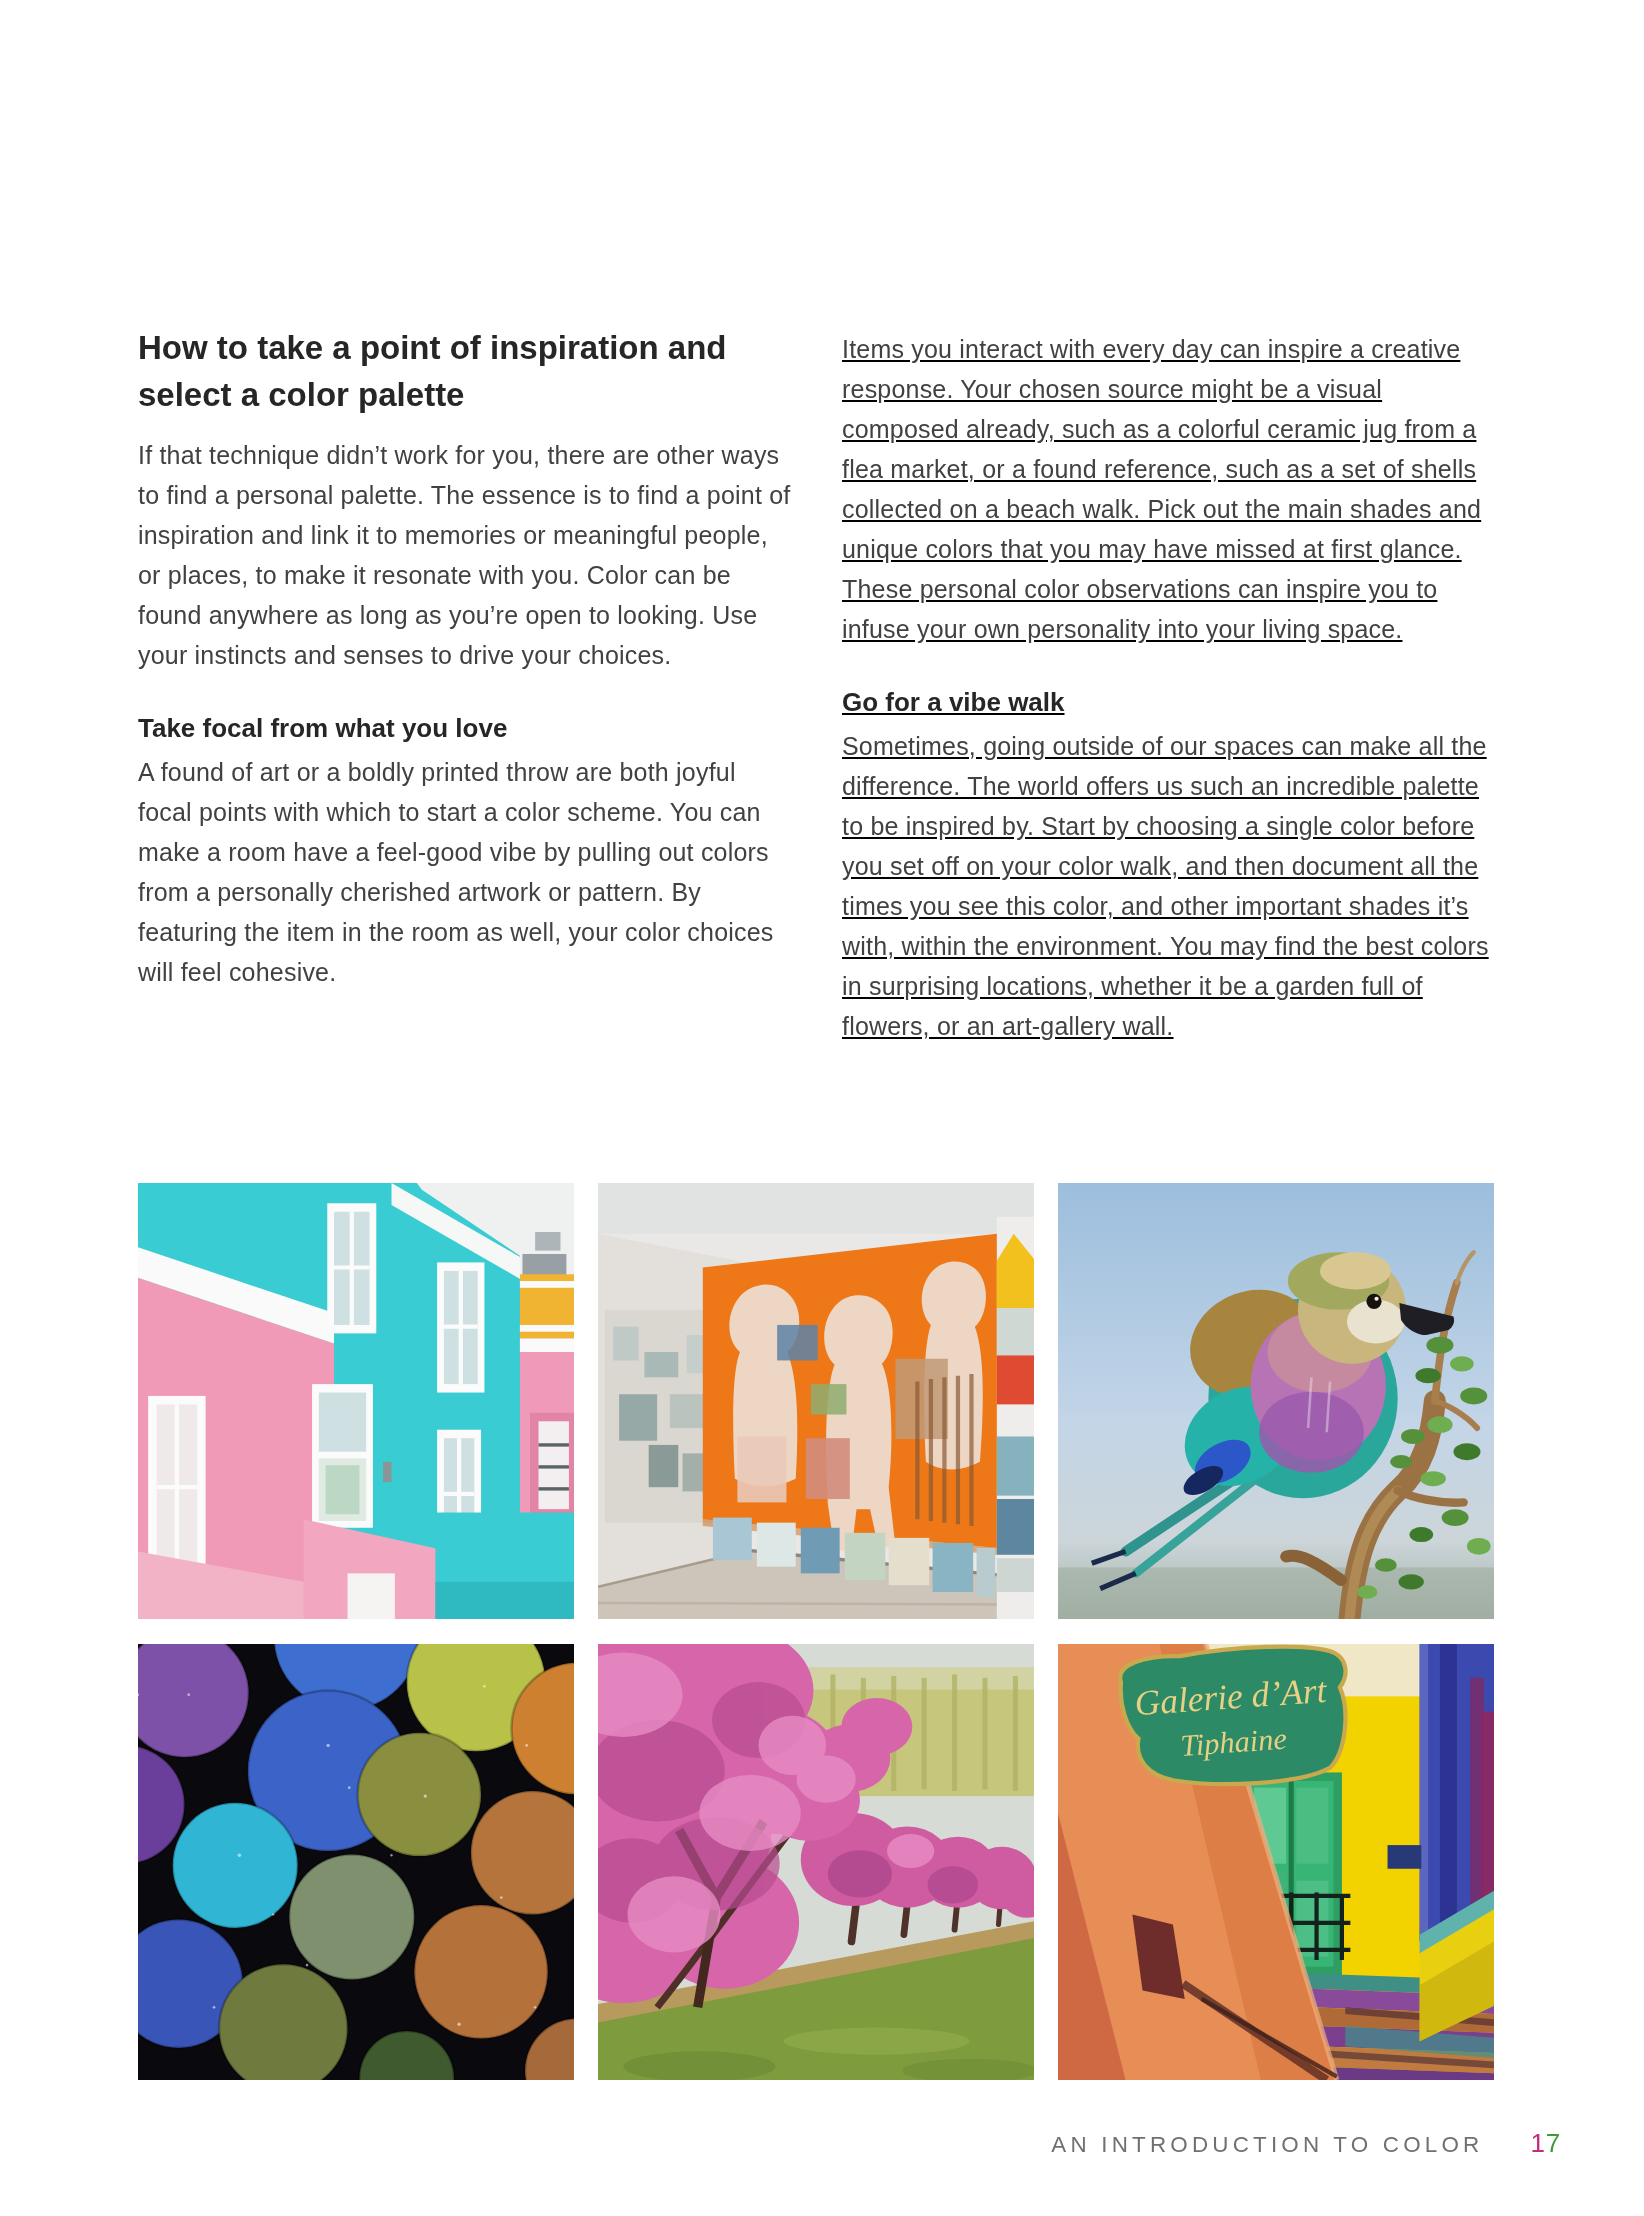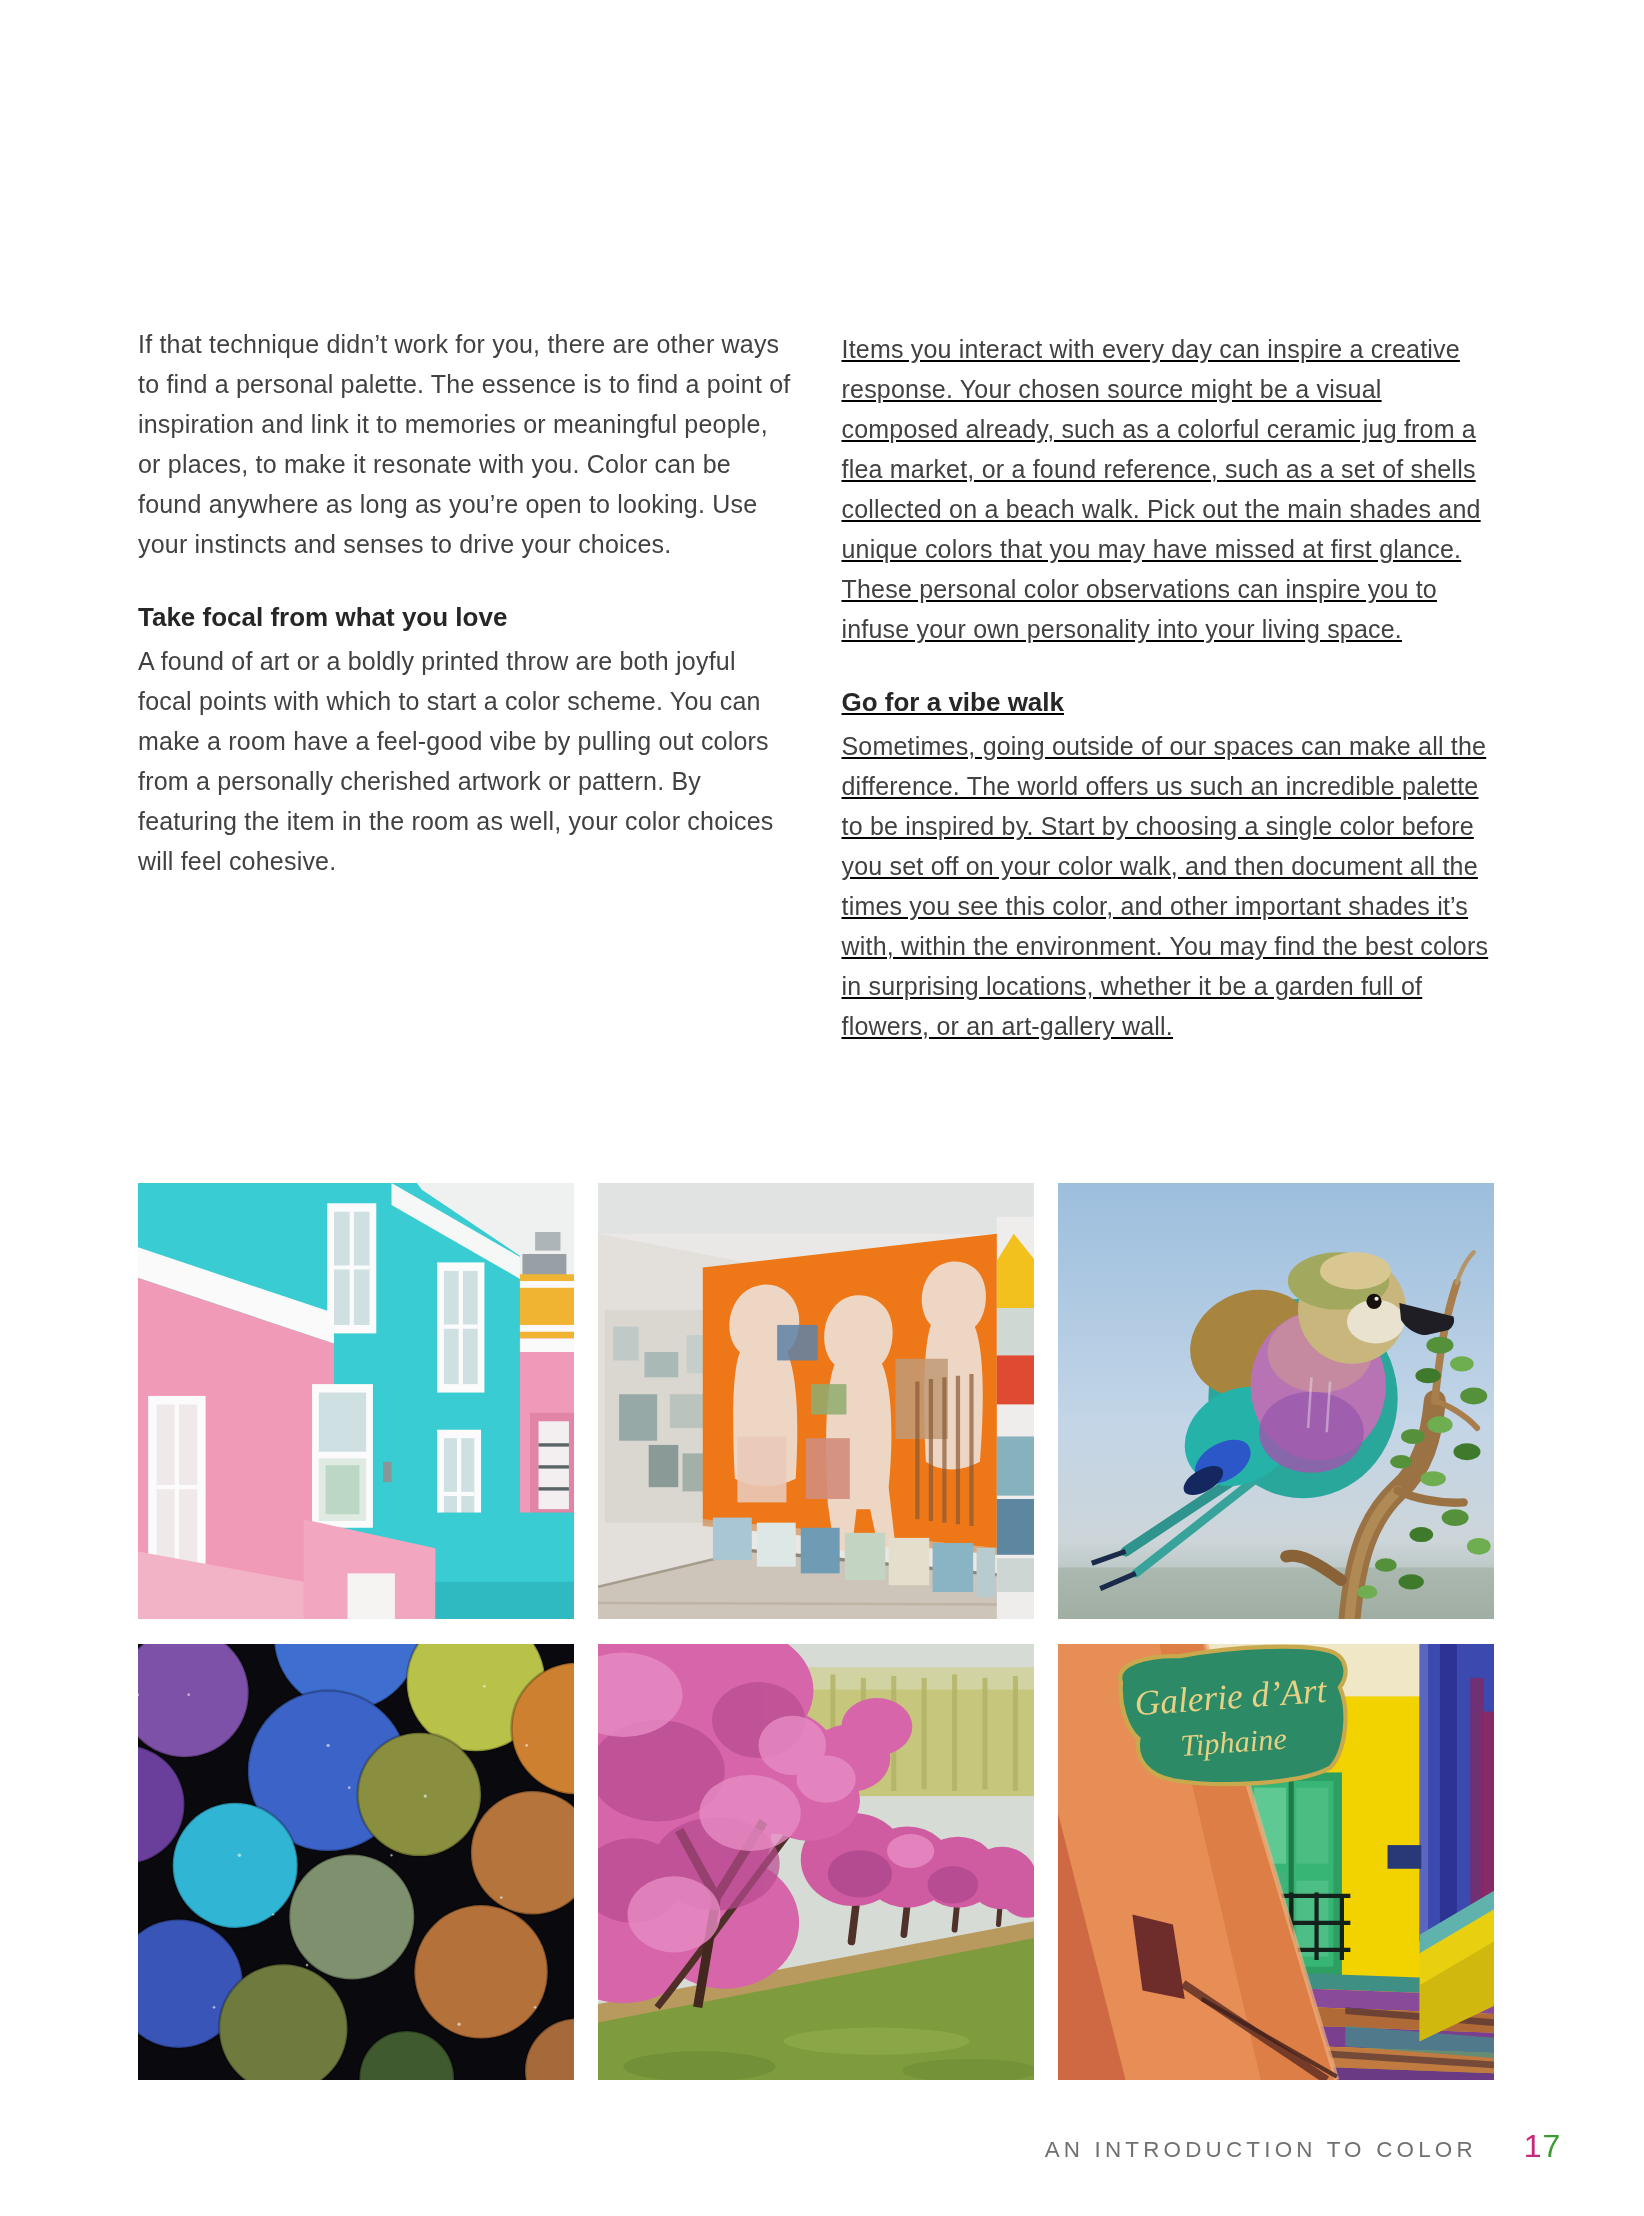--- a/index.html
+++ b/index.html
@@ -10,32 +10,33 @@
   .col-right{padding-top:5px;text-decoration:underline;}
   h1{font-size:33px;line-height:47px;font-weight:700;color:#262626;margin:0 0 17px 0;width:685px;letter-spacing:0;}
   h2{font-size:26px;line-height:34px;font-weight:700;color:#262626;margin:36px 0 6.8px 0;}
   p.body{font-size:25px;line-height:40px;font-weight:300;color:#414042;margin:0;letter-spacing:0.2px;}
   .gallery{position:absolute;left:138px;top:1183px;width:1356px;display:grid;
            grid-template-columns:repeat(3,1fr);column-gap:24px;row-gap:24.5px;grid-auto-rows:436px;}
   figure{margin:0;padding:0;width:100%;height:100%;}
   figure svg{display:block;width:100%;height:100%;}
   .footer{position:absolute;top:2128px;right:84px;display:flex;align-items:baseline;gap:47px;}
   .running-head{font-size:22.4px;letter-spacing:4.2px;color:#6e7072;font-weight:400;text-align:right;}
-  .page-num{font-size:32px;font-weight:400;letter-spacing:0.8px;}
+  .page-num{font-size:26px;font-weight:400;letter-spacing:0.8px;}
   .pn-d1{color:#c7297b;}
   .pn-d2{color:#3f9c35;}
   .sign-text{font-family:"Liberation Serif",serif;font-style:italic;}
 </style>
 </head>
 <body>
 
 <div class="page">
 
   <main class="content">
     <section class="col col-left">
+      <h1>How to take a point of inspiration and select a color palette</h1>
       <p class="body">If that technique didn’t work for you, there are other ways to find a personal palette. The essence is to find a point of inspiration and link it to memories or meaningful people, or places, to make it resonate with you. Color can be found anywhere as long as you’re open to looking. Use your instincts and senses to drive your choices.</p>
       <h2>Take focal from what you love</h2>
       <p class="body">A found of art or a boldly printed throw are both joyful focal points with which to start a color scheme. You can make a room have a feel-good vibe by pulling out colors from a personally cherished artwork or pattern. By featuring the item in the room as well, your color choices will feel cohesive.</p>
     </section>
     <section class="col col-right">
       <p class="body">Items you interact with every day can inspire a creative response. Your chosen source might be a visual composed already, such as a colorful ceramic jug from a flea market, or a found reference, such as a set of shells collected on a beach walk. Pick out the main shades and unique colors that you may have missed at first glance. These personal color observations can inspire you to infuse your own personality into your living space.</p>
       <h2>Go for a vibe walk</h2>
       <p class="body">Sometimes, going outside of our spaces can make all the difference. The world offers us such an incredible palette to be inspired by. Start by choosing a single color before you set off on your color walk, and then document all the times you see this color, and other important shades it’s with, within the environment. You may find the best colors in surprising locations, whether it be a garden full of flowers, or an art-gallery wall.</p>
     </section>
   </main>

